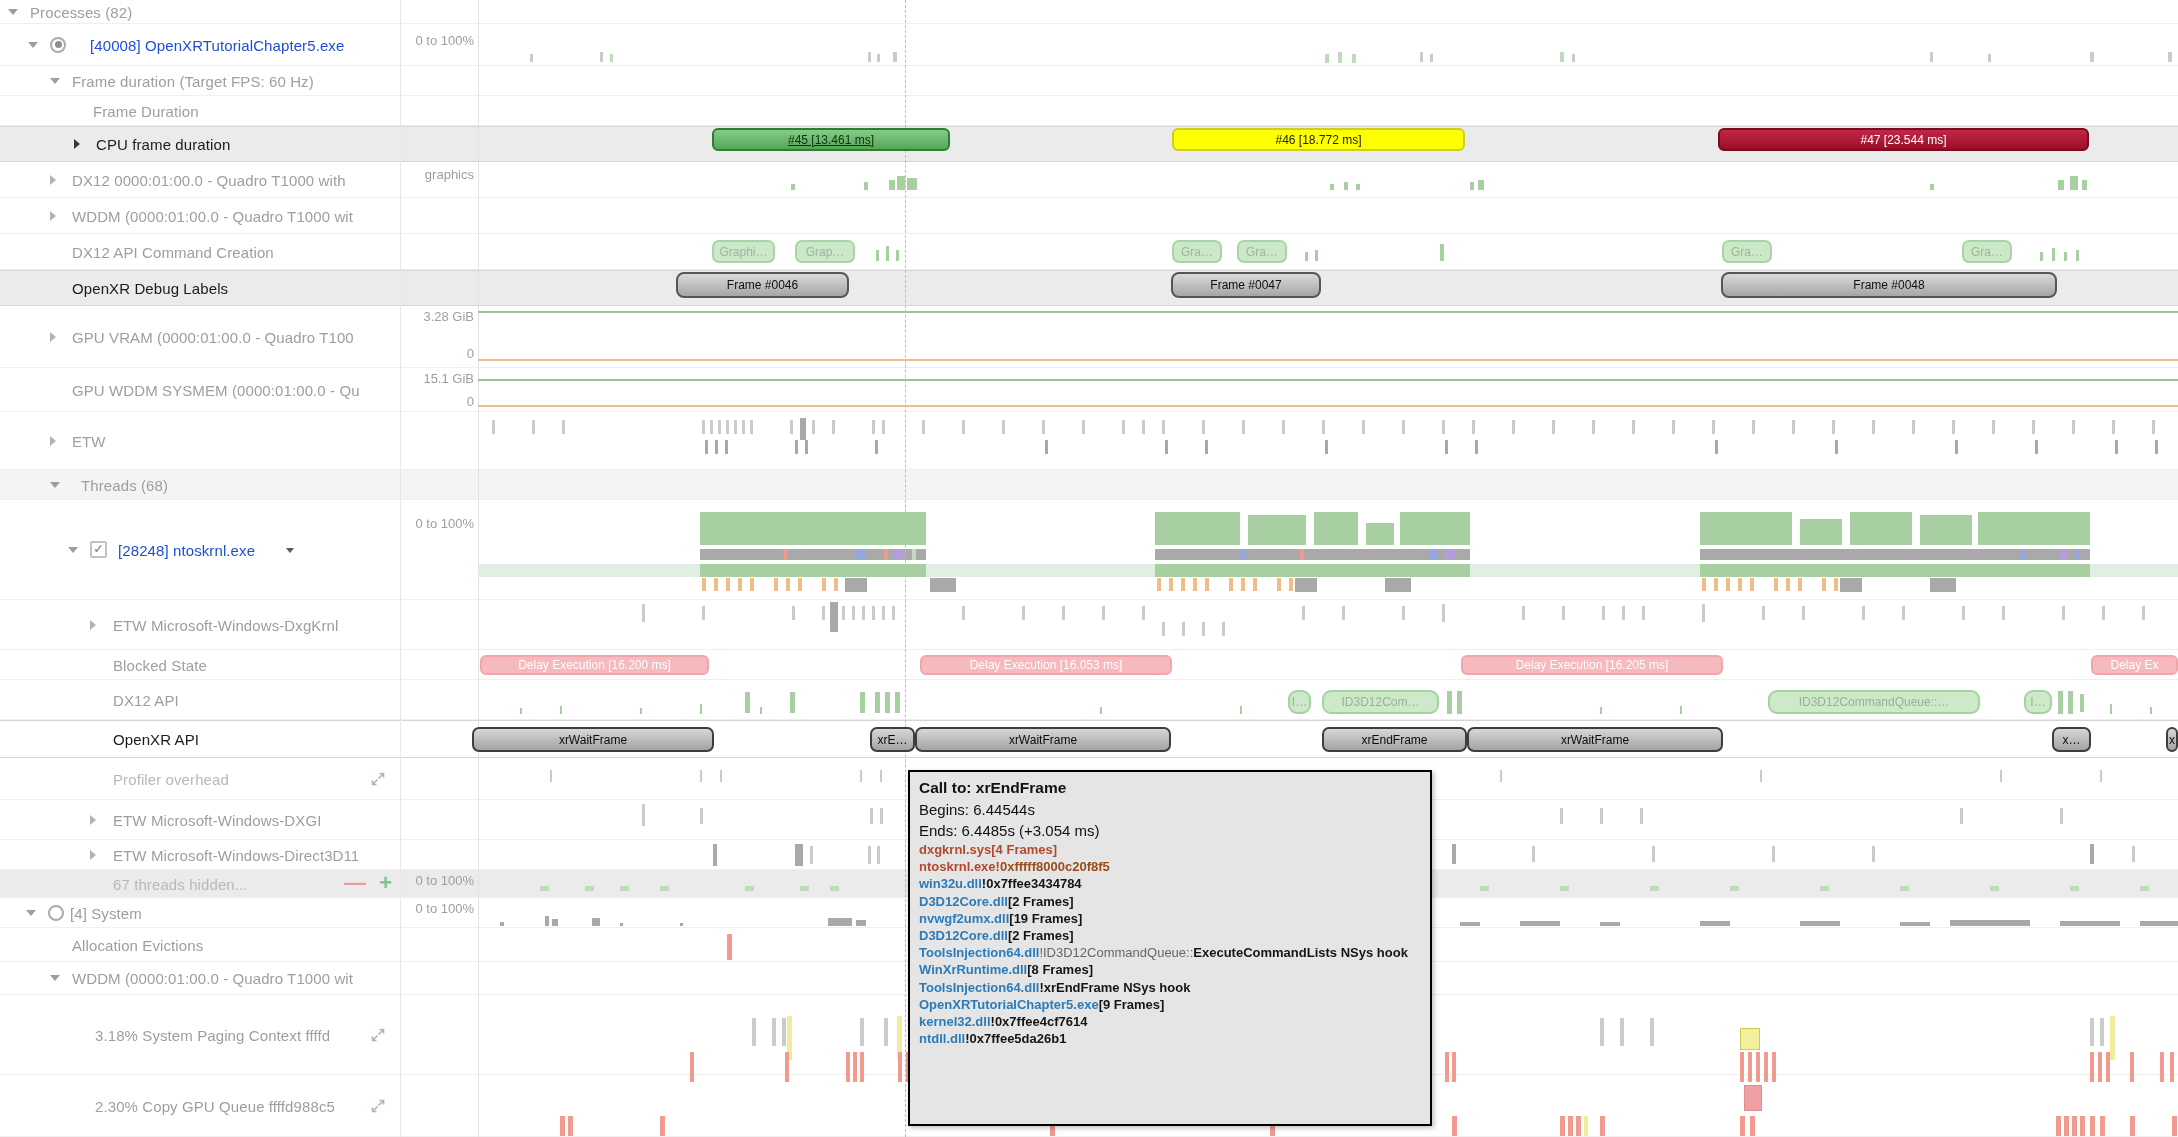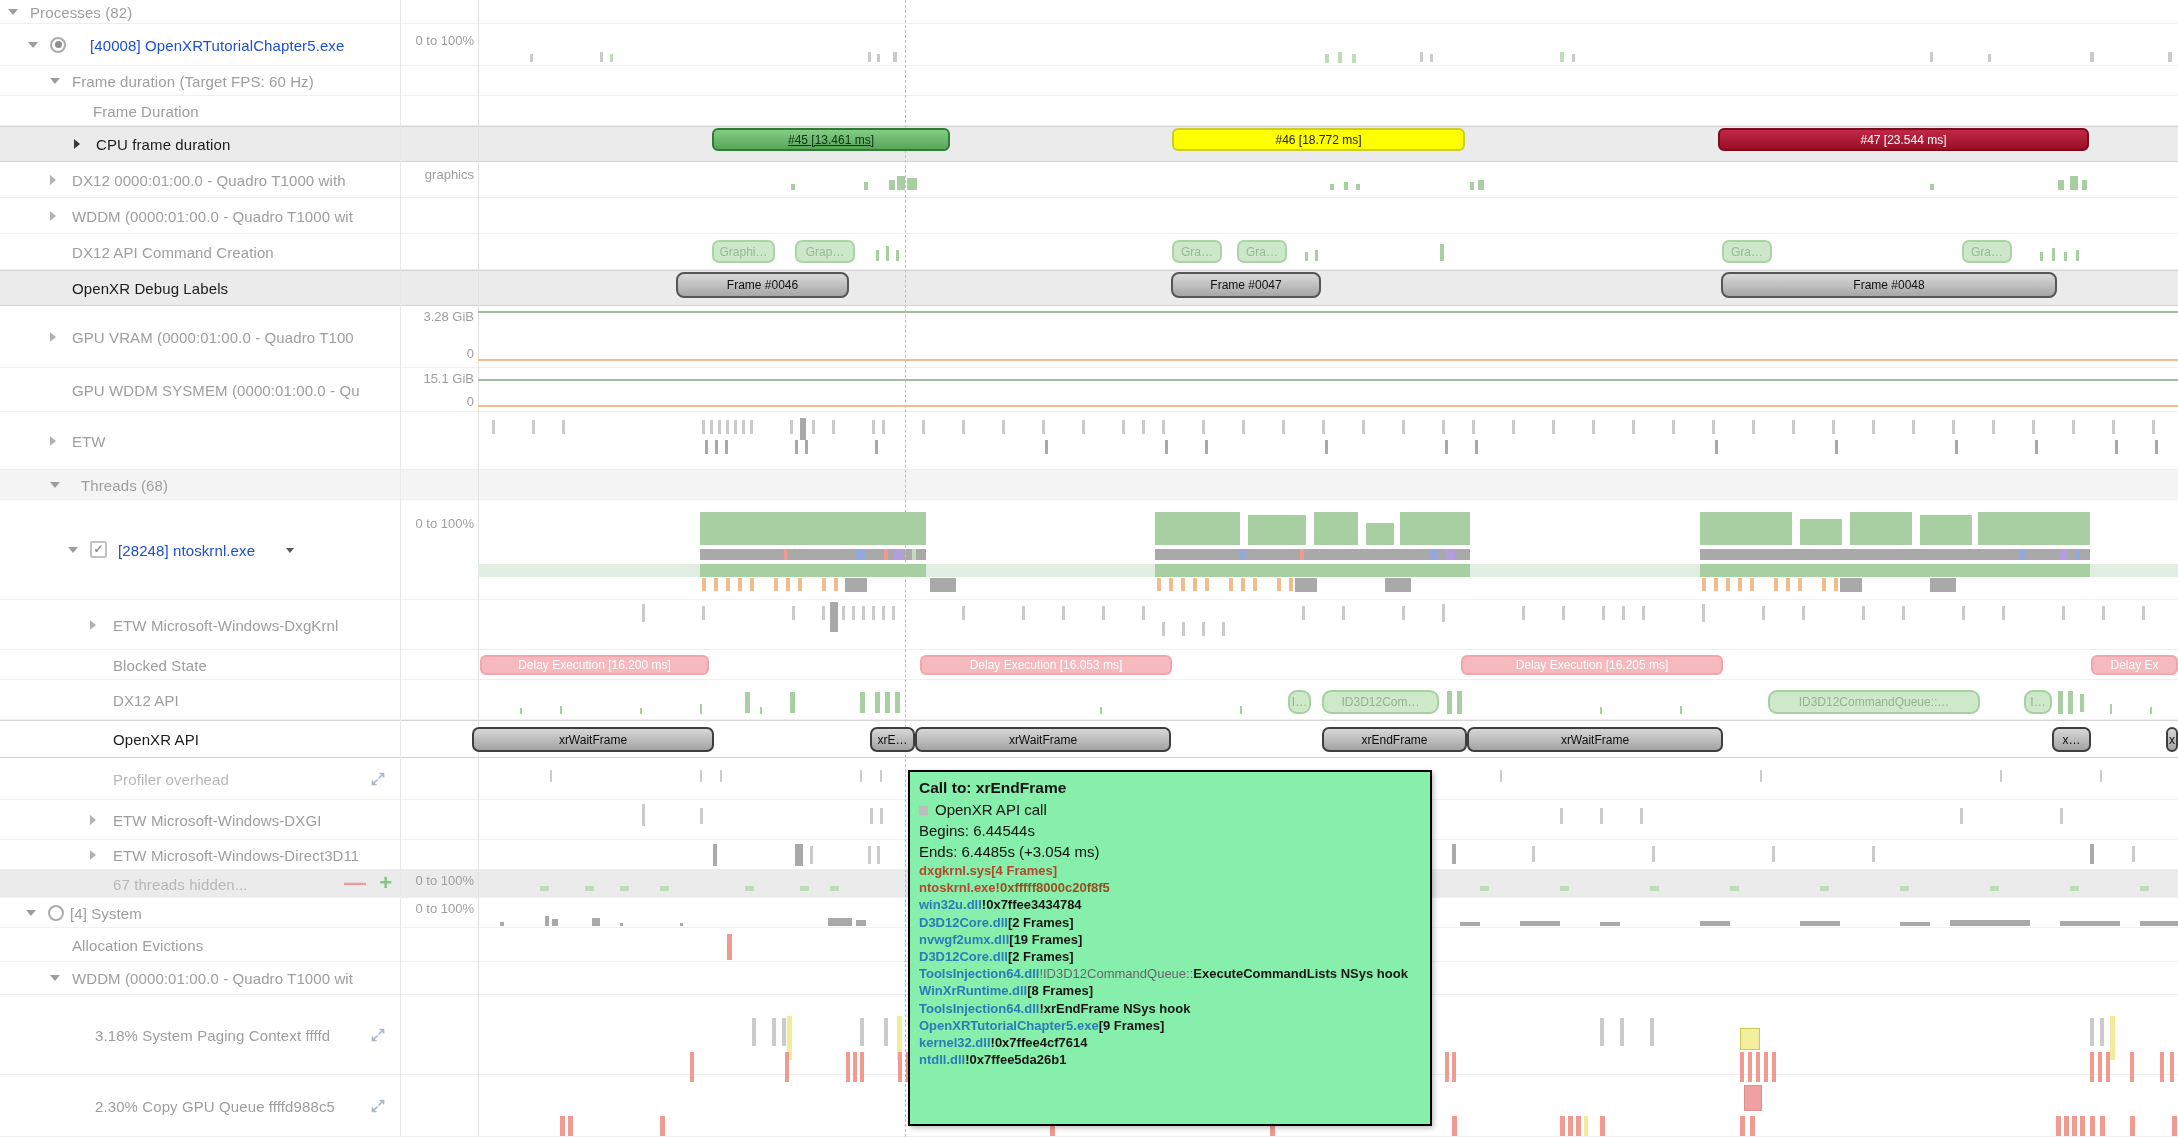--- a/index.html
+++ b/index.html
@@ -31,21 +31,21 @@
       font-size:12px;overflow:hidden;white-space:nowrap;z-index:4;padding:0 2px;}
   .bx-frame-green{background:linear-gradient(#84cc85,#57a65b);border:2px solid #2f7d33;color:#10310f}
   .bx-frame-yellow{background:#feff00;border:2px solid #cdcd29;color:#222}
   .bx-frame-red{background:linear-gradient(#c12746,#9a0f27);border:2px solid #790c1e;color:#fff}
   .bx-gray{background:linear-gradient(#d9d9d9,#a6a6a6);border:2px solid #565656;color:#111;border-radius:8px}
   .bx-gray2{background:linear-gradient(#d7d7d7,#a3a3a3);border:2px solid #3e3e3e;color:#0d0d0d;border-radius:7px}
   .bx-pink{background:#f6b9bd;border:2px solid #f1a6ab;color:#fff;border-radius:6px}
   .bx-green{background:#cce8c9;border:2px solid #a9d5a5;color:#9cb69a;border-radius:7px}
   .bx-green2{background:#cde9ca;border:2px solid #a4d2a0;color:#95b393;border-radius:9px}
   .stats{position:absolute;top:69px;right:46px;font-size:15px;color:#a6a6a6;z-index:1}
-  .tooltip{position:absolute;left:908px;top:770px;width:524px;height:356px;background:#86efac;
+  .tooltip{position:absolute;left:908px;top:770px;width:524px;height:356px;background:#e5e5e5;
            border:2px solid #000;z-index:10;padding:5px 9px;font-size:15px;color:#111;
            box-shadow:2px 2px 5px rgba(0,0,0,.25)}
   .tt-title{font-weight:bold;font-size:15.5px;line-height:22px}
   .tt-line{line-height:21px}
   .sw{display:inline-block;width:9px;height:9px;background:#bdbdbd;margin-right:7px}
   .tt-ch{margin-top:20px;line-height:21px}
   #stack{font-size:13px;font-weight:bold;line-height:17.2px;white-space:nowrap;overflow:hidden}
   .s-bl{color:#2b7bb9}.s-bk{color:#151515}.s-gy{color:#666;font-weight:normal}
   .s-rb{color:#b2492c}.s-rb2{color:#9a4d1c}
 </style>
@@ -640,23 +640,20 @@
       <div class="bx bx-gray2" style="left: 870px; top: 727px; width: 45px; height: 25px;">xrE…</div>
       <div class="bx bx-gray2" style="left: 915px; top: 727px; width: 256px; height: 25px;">xrWaitFrame</div>
       <div class="bx bx-gray2" style="left: 1322px; top: 727px; width: 145px; height: 25px;">xrEndFrame</div>
       <div class="bx bx-gray2" style="left: 1467px; top: 727px; width: 256px; height: 25px;">xrWaitFrame</div>
       <div class="bx bx-gray2" style="left: 2052px; top: 727px; width: 39px; height: 25px;">x…</div>
       <div class="bx bx-gray2" style="left: 2166px; top: 727px; width: 12px; height: 25px;">x</div>
     </div>
 
   <div class="tooltip">
     <div class="tt-title">Call to: xrEndFrame</div>
-    <div class="tt-line">
-      <span class="sw"></span><span>OpenXR API call</span>
-    </div>
     <div class="tt-line">Begins: 6.44544s</div>
     <div class="tt-line">Ends: 6.4485s (+3.054 ms)</div>
     <div id="stack">
         <div class="stk"><span class="s-rb">dxgkrnl.sys</span><span class="s-rb">[4 Frames]</span></div>
         <div class="stk"><span class="s-rb">ntoskrnl.exe!</span><span class="s-rb2">0xfffff8000c20f8f5</span></div>
         <div class="stk"><span class="s-bl">win32u.dll</span><span class="s-bk">!0x7ffee3434784</span></div>
         <div class="stk"><span class="s-bl">D3D12Core.dll</span><span class="s-bk">[2 Frames]</span></div>
         <div class="stk"><span class="s-bl">nvwgf2umx.dll</span><span class="s-bk">[19 Frames]</span></div>
         <div class="stk"><span class="s-bl">D3D12Core.dll</span><span class="s-bk">[2 Frames]</span></div>
         <div class="stk"><span class="s-bl">ToolsInjection64.dll</span><span class="s-gy">!ID3D12CommandQueue::</span><span class="s-bk">ExecuteCommandLists NSys hook</span></div>

